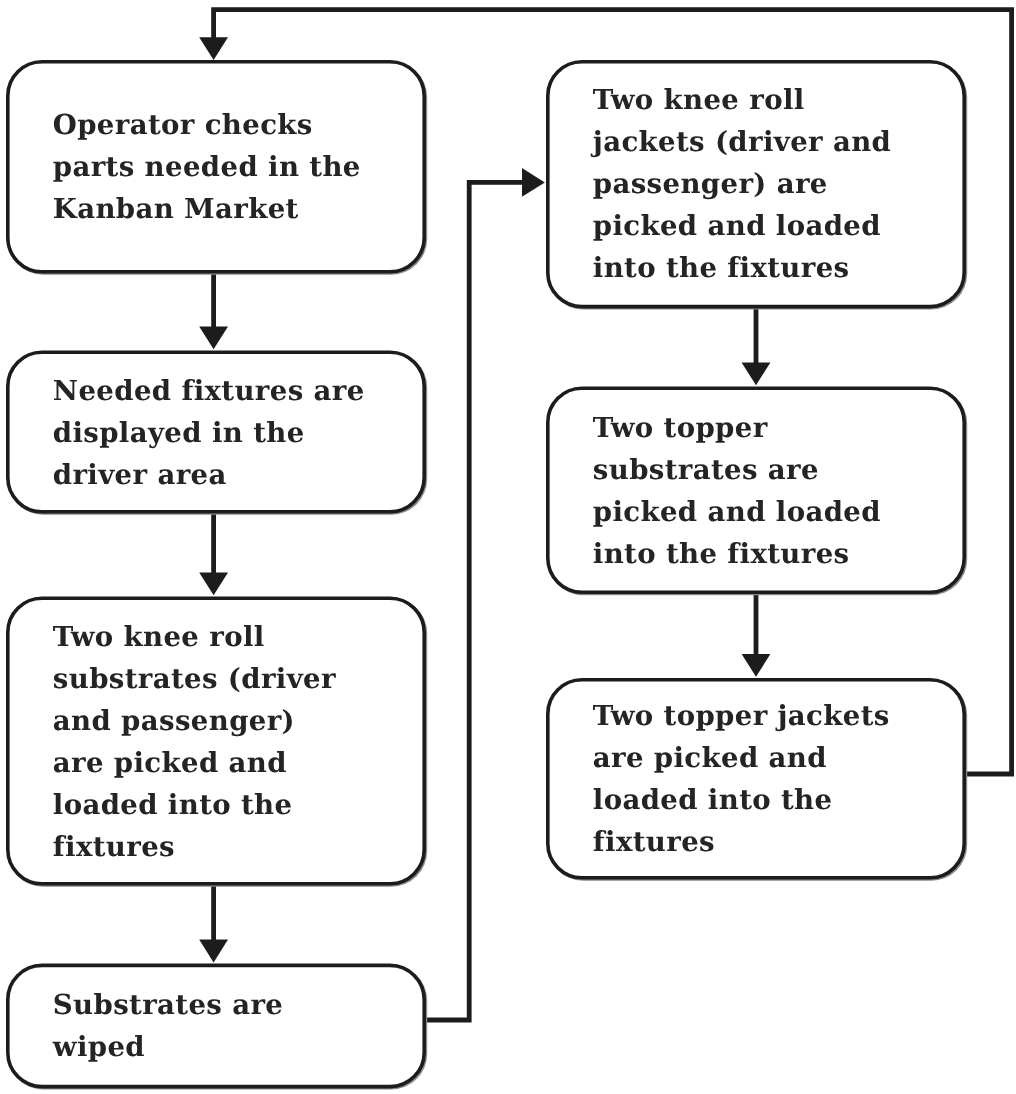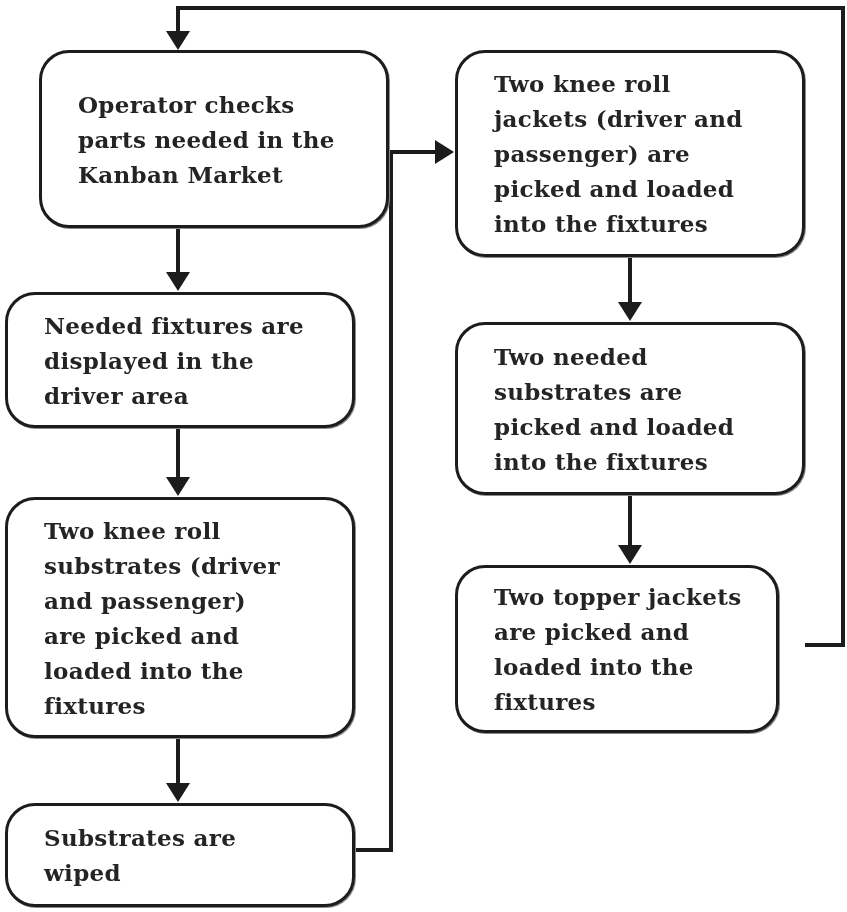--- a/index.html
+++ b/index.html
@@ -27,28 +27,28 @@
     padding-right: 18px;
     color: #242424;
     font-size: 23px;
     font-weight: 700;
     line-height: 35px;
     letter-spacing: 0.3px;
     white-space: pre-line;
     box-shadow: 1px 1px 0 #8a8a8a;
   }
   
-  #node-1 { left: 5px;   top: 50px;  width: 350px; height: 178px; margin-left: 34px; }
+  #node-1 { left: 5px;   top: 50px;  width: 350px; height: 178px; }
   #node-2 { left: 5px;   top: 292px; width: 350px; height: 136px; }
   #node-3 { left: 5px;   top: 497px; width: 350px; height: 241px; }
   #node-4 { left: 5px;   top: 803px; width: 350px; height: 104px; }
   
   #node-5 { left: 455px; top: 50px;  width: 350px; height: 207px; }
   #node-6 { left: 455px; top: 322px; width: 350px; height: 173px; }
-  #node-7 { left: 455px; top: 565px; width: 324px; height: 168px; }
+  #node-7 { left: 455px; top: 565px; width: 350px; height: 168px; }
 
   #connector-layer {
     position: absolute;
     left: 0; top: 0;
     width: 847px;
     height: 912px;
     pointer-events: none;
   }
   .edge {
     stroke: #1c1c1c;
@@ -106,21 +106,21 @@
 
   <div id="node-4" class="flow-node">Substrates are
 wiped</div>
 
   <div id="node-5" class="flow-node">Two knee roll
 jackets (driver and
 passenger) are
 picked and loaded
 into the fixtures</div>
 
-  <div id="node-6" class="flow-node">Two needed
+  <div id="node-6" class="flow-node">Two topper
 substrates are
 picked and loaded
 into the fixtures</div>
 
   <div id="node-7" class="flow-node">Two topper jackets
 are picked and
 loaded into the
 fixtures</div>
 
 </div>

